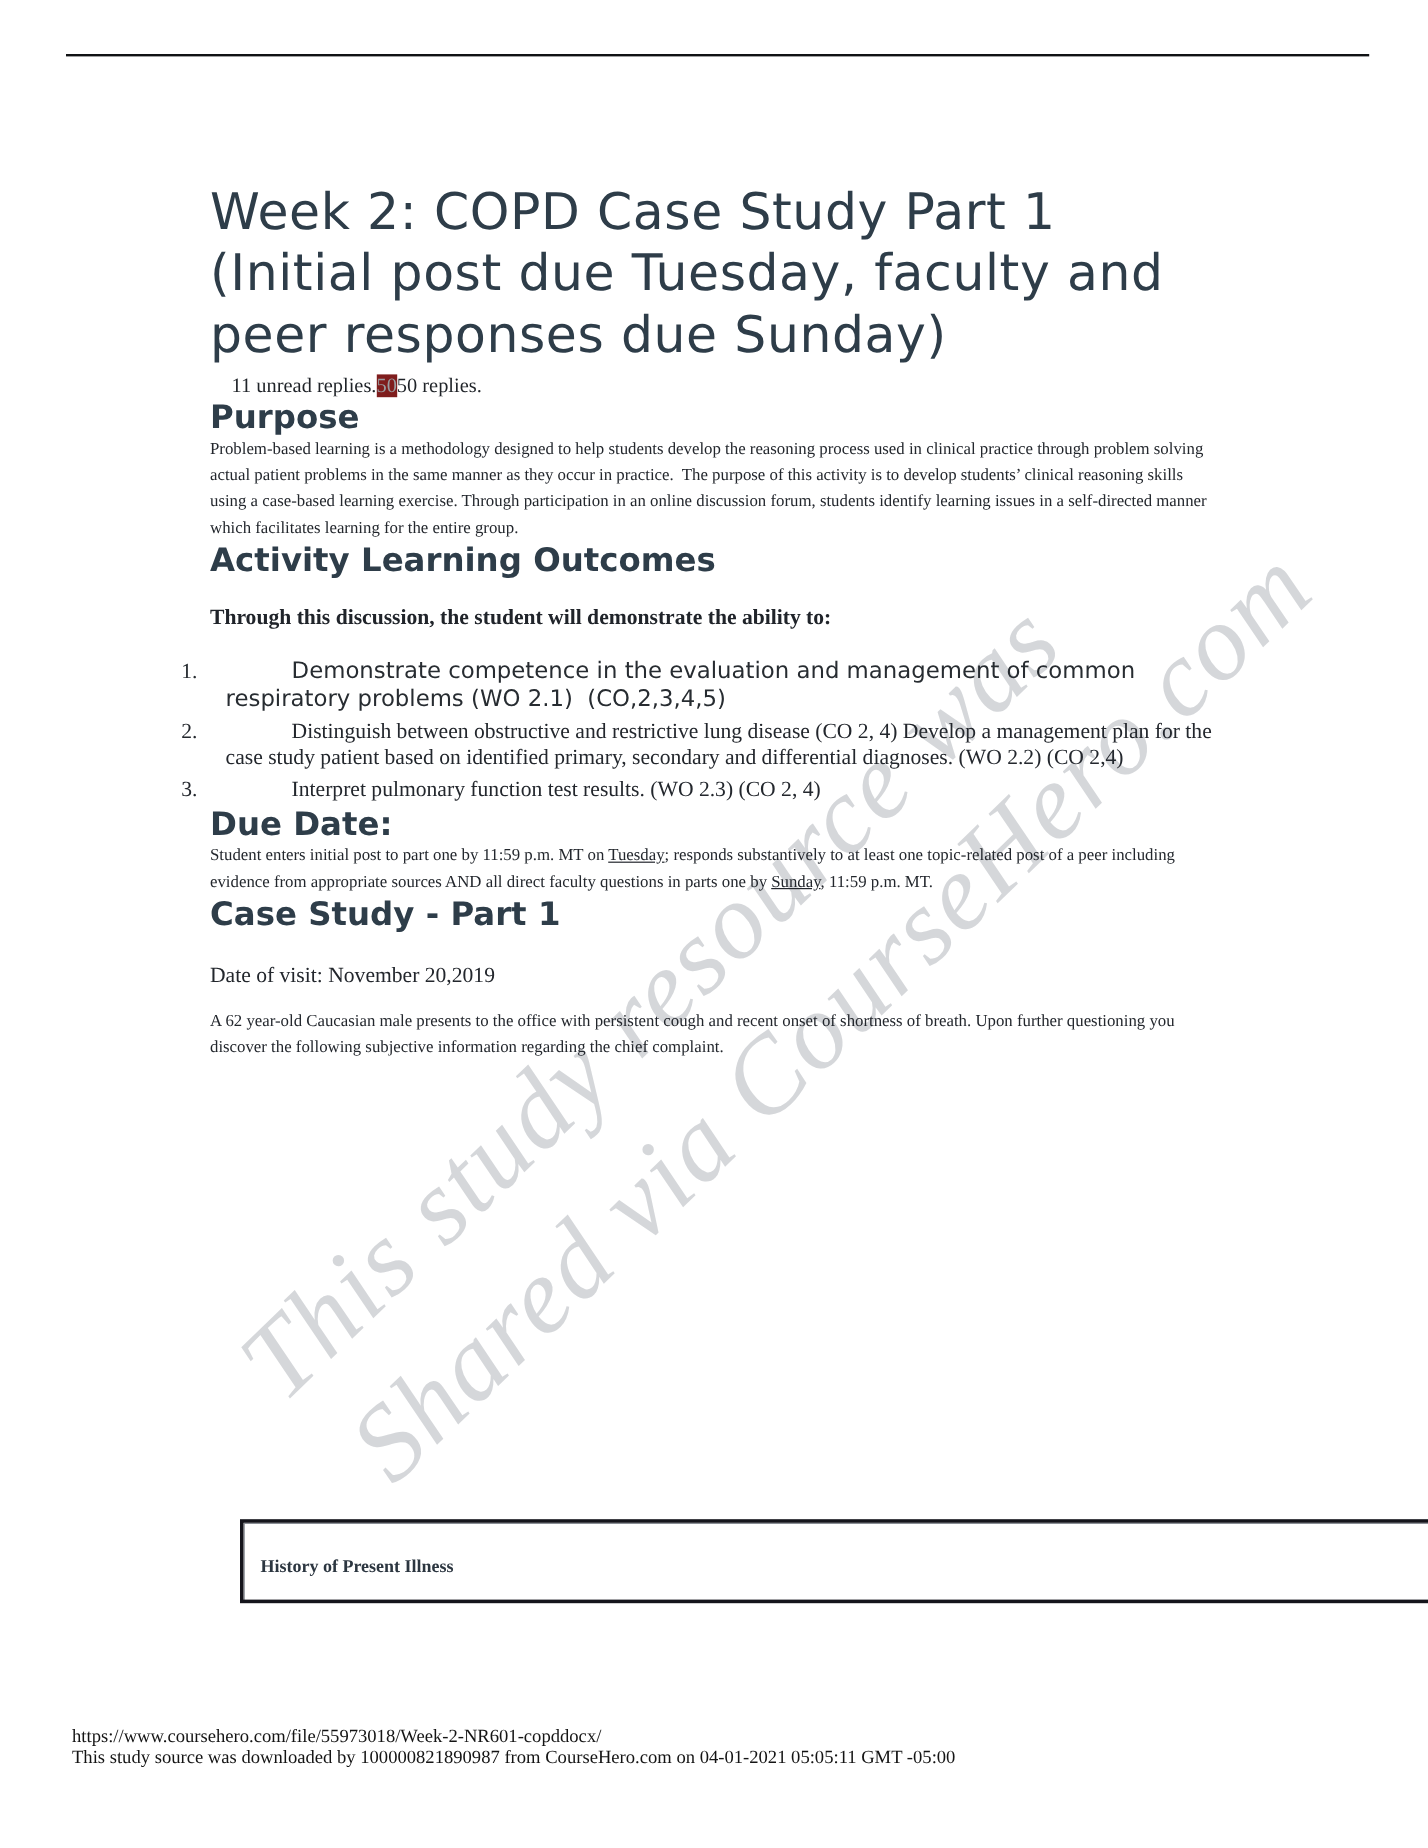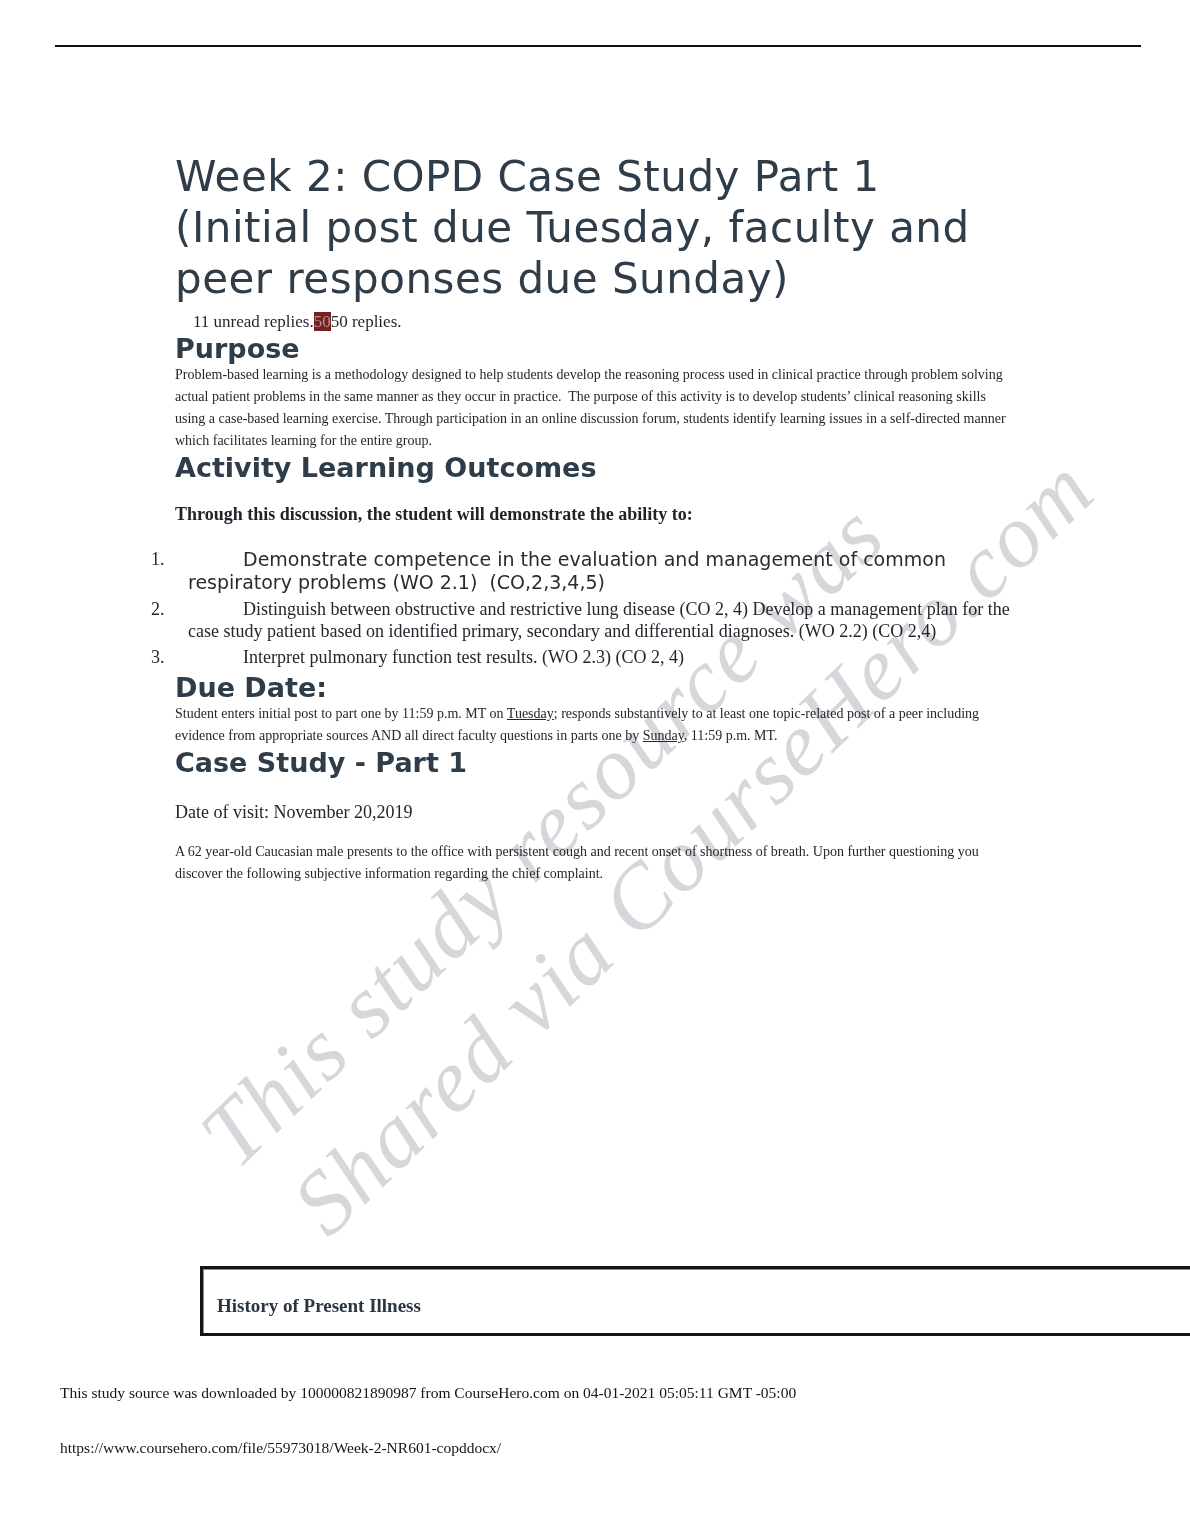--- a/index.html
+++ b/index.html
@@ -71,28 +71,28 @@
   .date-line { margin-top:23px; font-size:18px; line-height:22px; }
   .p-case { margin-top:16px; }
   .hpi-box {
     position:absolute; left:200px; top:1266px; width:1010px; height:70px;
     border:3px solid #15151c; background:#ffffff; z-index:2;
     box-sizing:border-box; box-shadow:inset 1px 1px 0 #8a8f96;
   }
   .hpi-title {
     position:absolute; left:14px; top:26px;
     font-family:"Liberation Serif", serif; font-weight:bold;
-    font-size:19px; color:#2c3640; line-height:22px;text-align:right;
+    font-size:15px; color:#2c3640; line-height:22px;text-align:right;
   }
   .footer-line {
     position:absolute; left:60px; z-index:2;
     font-family:"Liberation Serif", serif; font-size:15.5px; color:#141414;
     line-height:19px;
   }
-  .footer-download { top:1383px; }
+  .footer-download { top:1455px; }
   .footer-url { top:1438px; text-decoration:none; color:#141414; }
 </style>
 </head>
 <body>
 
 <div class="top-rule"></div>
 
 <div class="wm wm1">This study resource was</div>
 <div class="wm wm2">Shared via CourseHero.com</div>
 

